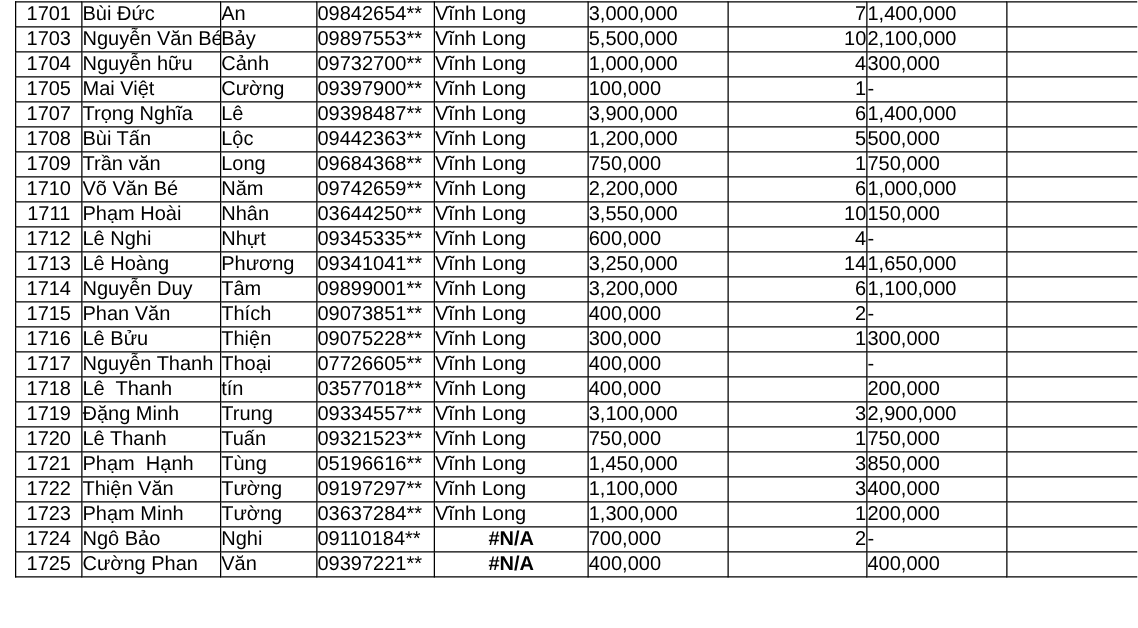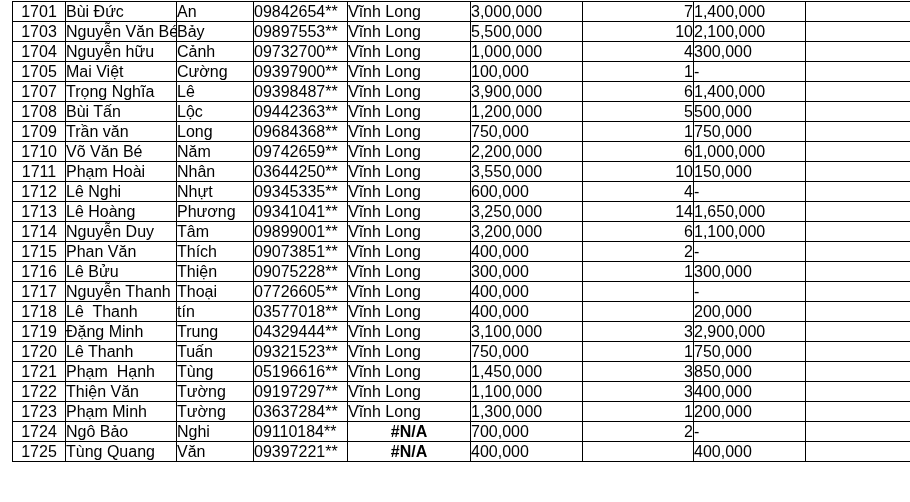--- a/index.html
+++ b/index.html
@@ -230,21 +230,21 @@
           <td class="c-left">Vĩnh Long</td>
           <td class="c-num">400,000</td>
           <td class="c-cnt"></td>
           <td class="c-num">200,000</td>
           <td class="c-cnt dash">-</td>
         </tr>
         <tr>
           <td class="c-center">1719</td>
           <td class="c-left">Đặng Minh</td>
           <td class="c-left">Trung</td>
-          <td class="c-left">04329444**</td>
+          <td class="c-left">09334557**</td>
           <td class="c-left">Vĩnh Long</td>
           <td class="c-num">3,100,000</td>
           <td class="c-cnt">3</td>
           <td class="c-num">2,900,000</td>
           <td class="c-cnt">3</td>
         </tr>
         <tr>
           <td class="c-center">1720</td>
           <td class="c-left">Lê Thanh</td>
           <td class="c-left">Tuấn</td>
@@ -294,21 +294,21 @@
           <td class="c-left">Nghi</td>
           <td class="c-left">09110184**</td>
           <td class="c-left na-center">#N/A</td>
           <td class="c-num">700,000</td>
           <td class="c-cnt">2</td>
           <td class="c-num dash">-</td>
           <td class="c-cnt dash">-</td>
         </tr>
         <tr>
           <td class="c-center">1725</td>
-          <td class="c-left">Tùng Quang</td>
+          <td class="c-left">Cường Phan</td>
           <td class="c-left">Văn</td>
           <td class="c-left">09397221**</td>
           <td class="c-left na-center">#N/A</td>
           <td class="c-num">400,000</td>
           <td class="c-cnt"></td>
           <td class="c-num">400,000</td>
           <td class="c-cnt dash">-</td>
         </tr>
       </tbody>
   </table>

